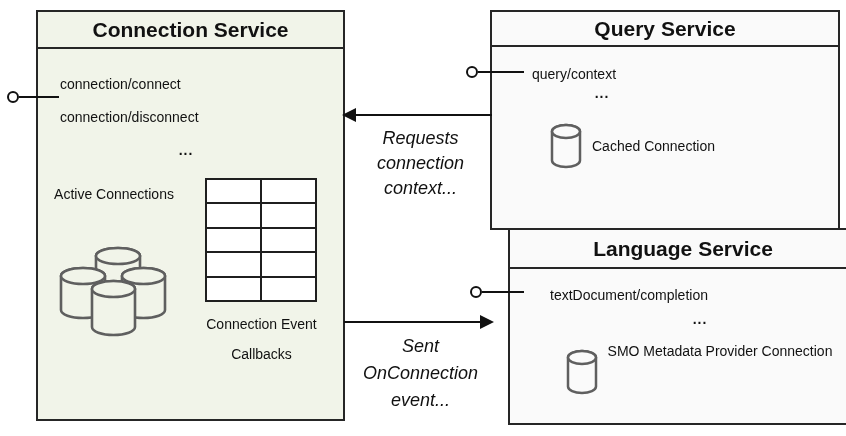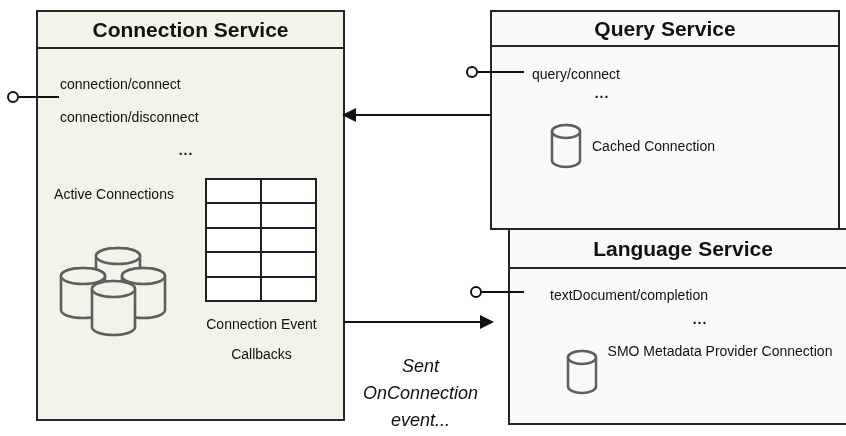--- a/index.html
+++ b/index.html
@@ -77,21 +77,21 @@
         <div class="cell"></div>
         <div class="cell"></div>
         <div class="cell"></div>
       </div>
 
     <div class="txt center" style="left:146px;top:297px;width:155px;">Connection Event Callbacks</div>
   </div>
 
   <div class="box svc" style="left:490px;top:10px;width:350px;height:220px;">
     <div class="box-header" style="height:35px;background:var(--fill-svc,#fafafa);">Query Service</div>
-    <div class="txt" style="left:40px;top:47px;">query/connect</div>
+    <div class="txt" style="left:40px;top:47px;">query/context</div>
     <div class="txt center ellipsis" style="left:40px;top:68px;width:140px;line-height:26px;">...</div>
     <svg class="arrow-svg" style="left:57px;top:110px;" width="34" height="48" viewBox="0 0 34 48">
       <path class="cyl" d="M3 9.5 v29 a14 6.5 0 0 0 28 0 v-29 a14 6.5 0 0 0 -28 0 z"></path>
       <ellipse class="cyl" cx="17" cy="9.5" rx="14" ry="6.5"></ellipse>
     </svg>
     <div class="txt" style="left:100px;top:119px;">Cached Connection</div>
   </div>
 
   <div class="box svc" style="left:488px;top:228px;width:350px;height:197px;margin-left:20px;">
     <div class="box-header" style="height:39px;background:var(--fill-svc,#fafafa);">Language Service</div>
@@ -114,20 +114,21 @@
   </div>
   <div>
     <div class="lolli-circle" style="left:470px;top:286px;"></div>
     <div class="lolli-line" style="left:482px;top:291px;width:42px;"></div>
   </div>
 
   <svg class="arrow-svg" style="left:340px;top:103px;" width="156" height="24" viewBox="0 0 156 24">
     <line x1="14" y1="12" x2="152" y2="12" stroke="#111" stroke-width="2"></line>
     <polygon points="16,5 16,19 2,12" fill="#111"></polygon>
   </svg>
+  <div class="edge-label" style="left:348px;top:126px;width:145px;line-height:25px;">Requests connection context...</div>
 
   <svg class="arrow-svg" style="left:340px;top:310px;" width="156" height="24" viewBox="0 0 156 24">
     <line x1="4" y1="12" x2="142" y2="12" stroke="#111" stroke-width="2"></line>
     <polygon points="140,5 140,19 154,12" fill="#111"></polygon>
   </svg>
-  <div class="edge-label" style="left:348px;top:333px;width:145px;line-height:27px;margin-top:20px;">Sent OnConnection event...</div>
+  <div class="edge-label" style="left:348px;top:333px;width:145px;line-height:27px;">Sent OnConnection event...</div>
 
 </div>
 
 </body></html>

